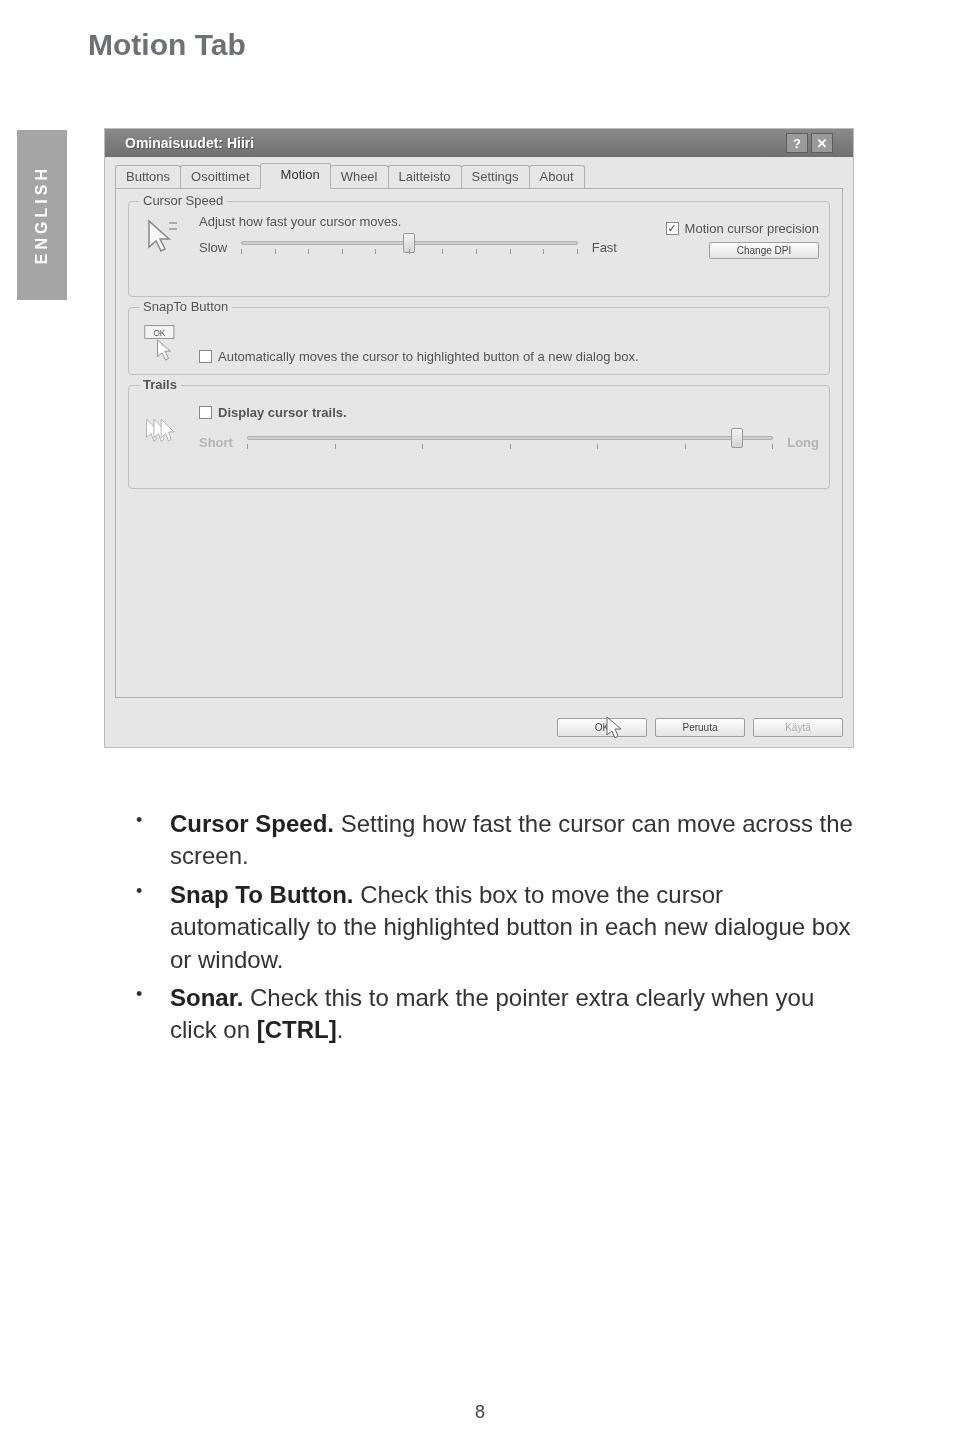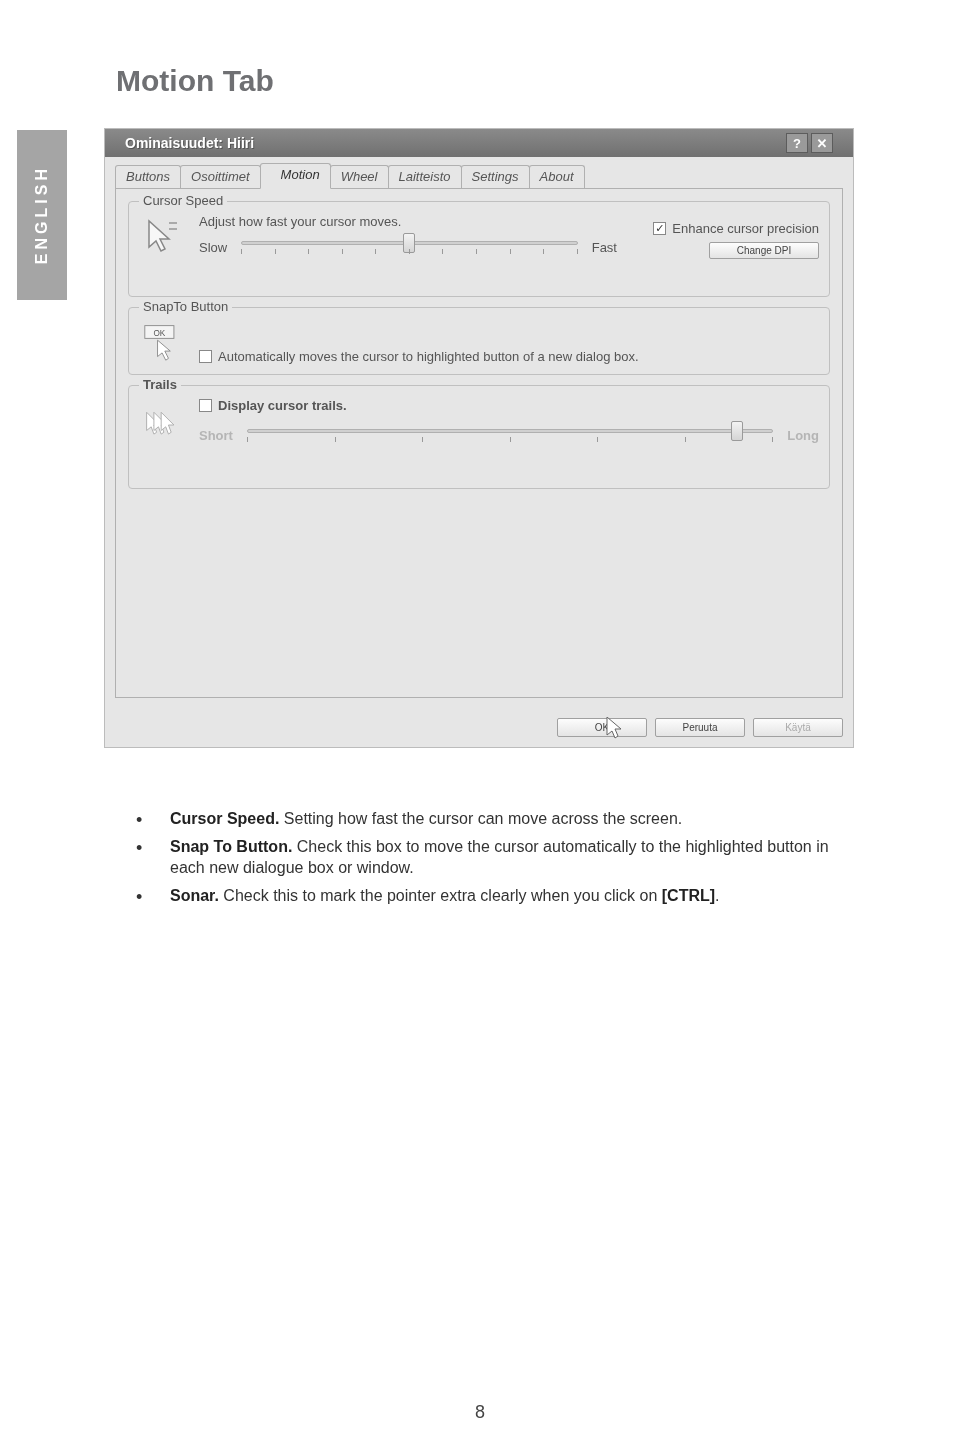--- a/index.html
+++ b/index.html
@@ -27,26 +27,25 @@
     color: #fff;
     font-weight: bold;
     letter-spacing: 4px;
     font-size: 16px;
     writing-mode: vertical-rl;
     transform: rotate(180deg);
   }
 
   .page-title {
     position: absolute;
-    left: 116px;
+    left: 88px;
     top: 28px;
     font-size: 30px;
     font-weight: bold;
     color: #6f7073;
-    margin-top: 36px;
   }
 
   .screenshot {
     position: absolute;
     left: 104px;
     top: 128px;
     width: 750px;
     height: 620px;
     background: #e9e9e9;
     border: 1px solid #bcbcbc;
@@ -87,21 +86,20 @@
     color: #444;
   }
   .tab {
     border: 1px solid #b0b0b0;
     border-bottom: none;
     border-radius: 3px 3px 0 0;
     padding: 3px 10px 0 10px;
     background: #e6e6e6;
     color: #555;
     margin-right: -1px;
-    font-style: italic;
   }
   .tab.active {
     background: #e6e6e6;
     position: relative;
     z-index: 2;
     padding-bottom: 2px;
     font-weight: normal;
     color: #333;
     border-bottom: 1px solid #e6e6e6;
     top: -2px;
@@ -231,21 +229,21 @@
     position: absolute;
     bottom: 4px;
     right: 230px;
   }
 
   .doc-text {
     position: absolute;
     left: 104px;
     top: 808px;
     width: 760px;
-    font-size: 16px;
+    font-size: 24px;
     color: #333;
     line-height: 1.35;
   }
   .doc-text ul { list-style: none; }
   .doc-text li {
     position: relative;
     padding-left: 66px;
     margin-bottom: 6px;
   }
   .doc-text li::before {
@@ -327,21 +325,21 @@
                     <span></span>
                     <span></span>
                   </div>
               </div>
               <span>Fast</span>
             </div>
           </div>
           <div class="speed-right">
             <div class="chk">
               <div class="box checked"></div>
-              <span>Enhance cursor precision</span>
+              <span>Motion cursor precision</span>
             </div>
             <div class="btn">Change DPI</div>
           </div>
         </div>
       </div>
 
       <div class="group">
         <div class="group-label">SnapTo Button</div>
         <div class="group-row">
           <div class="g-icon">
@@ -367,21 +365,21 @@
           <div class="g-icon">
             <svg viewBox="0 0 44 40">
               <g fill="#fff" stroke="#aaa">
                 <path d="M4 6 L4 26 L9 22 L12 30 L15 28 L12 20 L18 20 Z"></path>
                 <path d="M12 6 L12 26 L17 22 L20 30 L23 28 L20 20 L26 20 Z"></path>
                 <path d="M20 6 L20 26 L25 22 L28 30 L31 28 L28 20 L34 20 Z"></path>
               </g>
             </svg>
           </div>
           <div class="g-main">
-            <div class="chk" style="margin-bottom:10px;">
+            <div class="chk" style="margin-bottom:10px;margin-top:7px;">
               <div class="box"></div>
               <span>Display cursor trails.</span>
             </div>
             <div class="speed-bottom">
               <span class="faded">Short</span>
               <div class="slider">
                 <div class="track"></div>
                 <div class="thumb" style="left:92%;"></div>
                 <div class="ticks">
                     <span></span>

